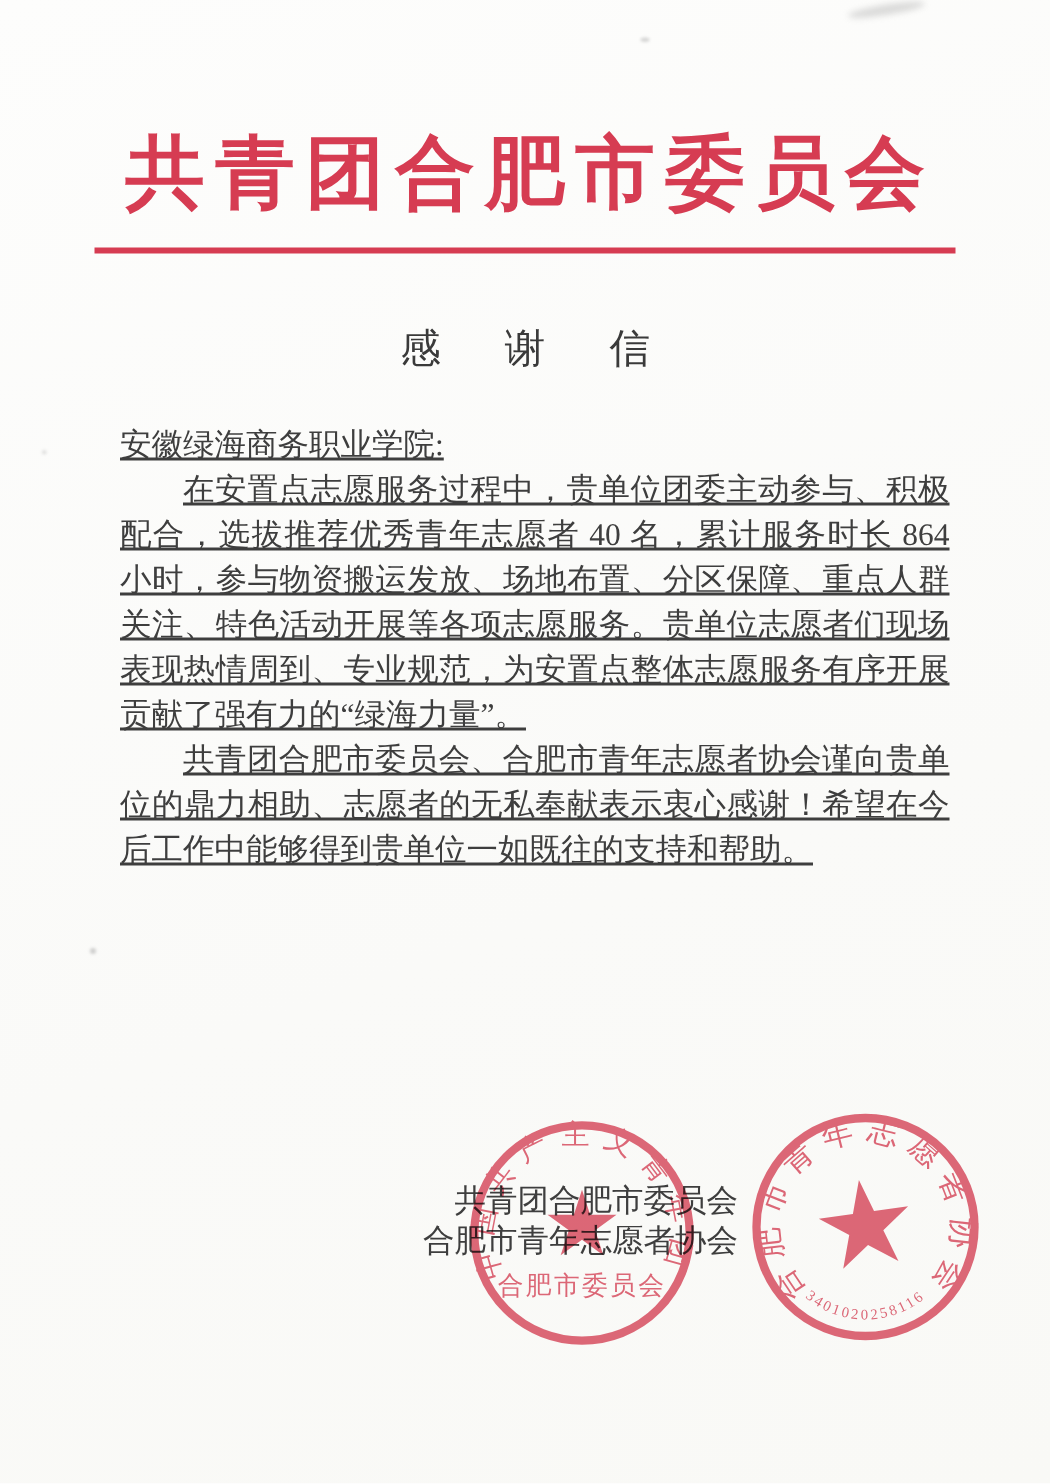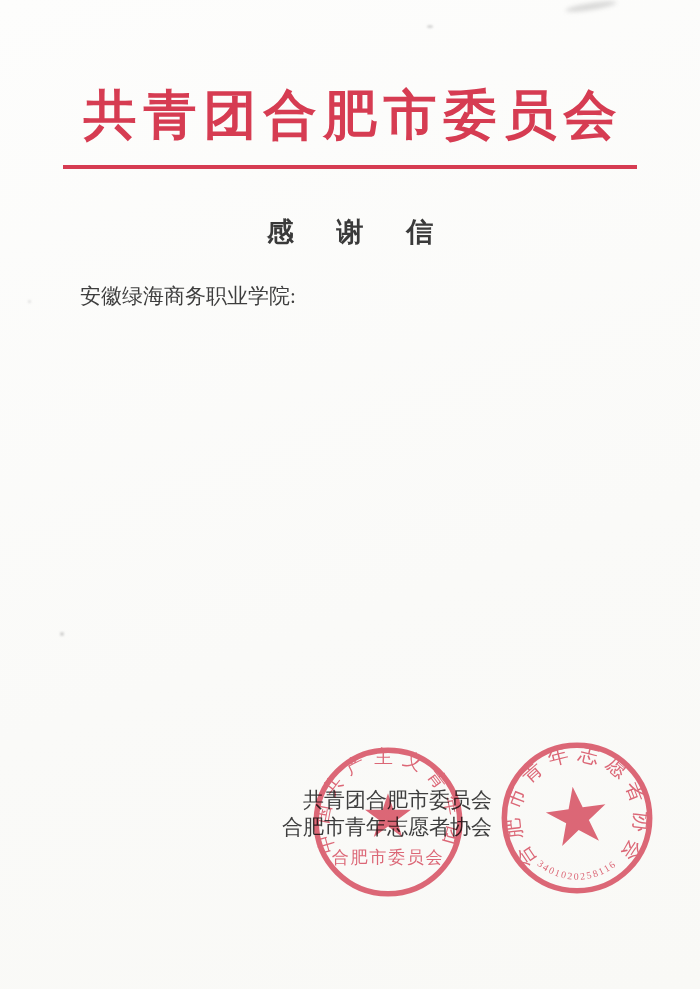--- a/index.html
+++ b/index.html
@@ -17,29 +17,29 @@
     position:absolute;top:80px;left:0;width:100%;text-align:center;
     color:var(--header-red);font-size:53px;font-weight:bold;
     letter-spacing:7px;text-indent:7px;white-space:nowrap;
   }
   .divider{
     position:absolute;top:165px;left:63px;width:574px;height:4px;
     background:var(--header-red);
   }
   .letter-title{
     position:absolute;top:214px;left:0;width:100%;text-align:center;
-    font-size:27px;font-weight:bold;color:#3a3a3a;
+    font-size:27px;font-weight:normal;color:#3a3a3a;
     letter-spacing:18px;text-indent:18px;white-space:nowrap;
   }
   .body-text{
     position:absolute;top:281px;left:80px;width:553px;
     font-size:21px;line-height:30px;color:var(--ink);
     text-align:justify;
   }
-  .body-text p{margin:0;text-indent:2em;}
+  .body-text p{margin:0;text-indent:2em;text-decoration:underline;}
   .body-text p.salutation{text-indent:0;}
   .signature{
     position:absolute;top:787px;left:180px;width:312px;
     text-align:right;font-size:21px;line-height:27px;color:var(--ink);
     white-space:nowrap;
   }
   .seal{position:absolute;mix-blend-mode:multiply;opacity:.85;}
   .seal-left{left:310px;top:744px;width:156px;height:156px;}
   .seal-right{left:498px;top:739px;width:158px;height:158px;}
   .seal svg{display:block;width:100%;height:100%;}
@@ -58,20 +58,22 @@
 <div class="page">
 
   <div class="letterhead">共青团合肥市委员会</div>
 
   <div class="divider"></div>
 
   <div class="letter-title">感 谢 信</div>
 
   <div class="body-text">
     <p class="salutation">安徽绿海商务职业学院:</p>
+    <p>在安置点志愿服务过程中，贵单位团委主动参与、积极配合，选拔推荐优秀青年志愿者 40 名，累计服务时长 864 小时，参与物资搬运发放、场地布置、分区保障、重点人群关注、特色活动开展等各项志愿服务。贵单位志愿者们现场表现热情周到、专业规范，为安置点整体志愿服务有序开展贡献了强有力的“绿海力量”。</p>
+    <p>共青团合肥市委员会、合肥市青年志愿者协会谨向贵单位的鼎力相助、志愿者的无私奉献表示衷心感谢！希望在今后工作中能够得到贵单位一如既往的支持和帮助。</p>
   </div>
 
   <div class="signature">
     <div>共青团合肥市委员会</div>
     <div>合肥市青年志愿者协会</div>
   </div>
 
   <div class="seal seal-left">
     <svg viewBox="0 0 200 200">
       <circle class="ring" cx="100" cy="100" r="92" stroke-width="7"></circle>

